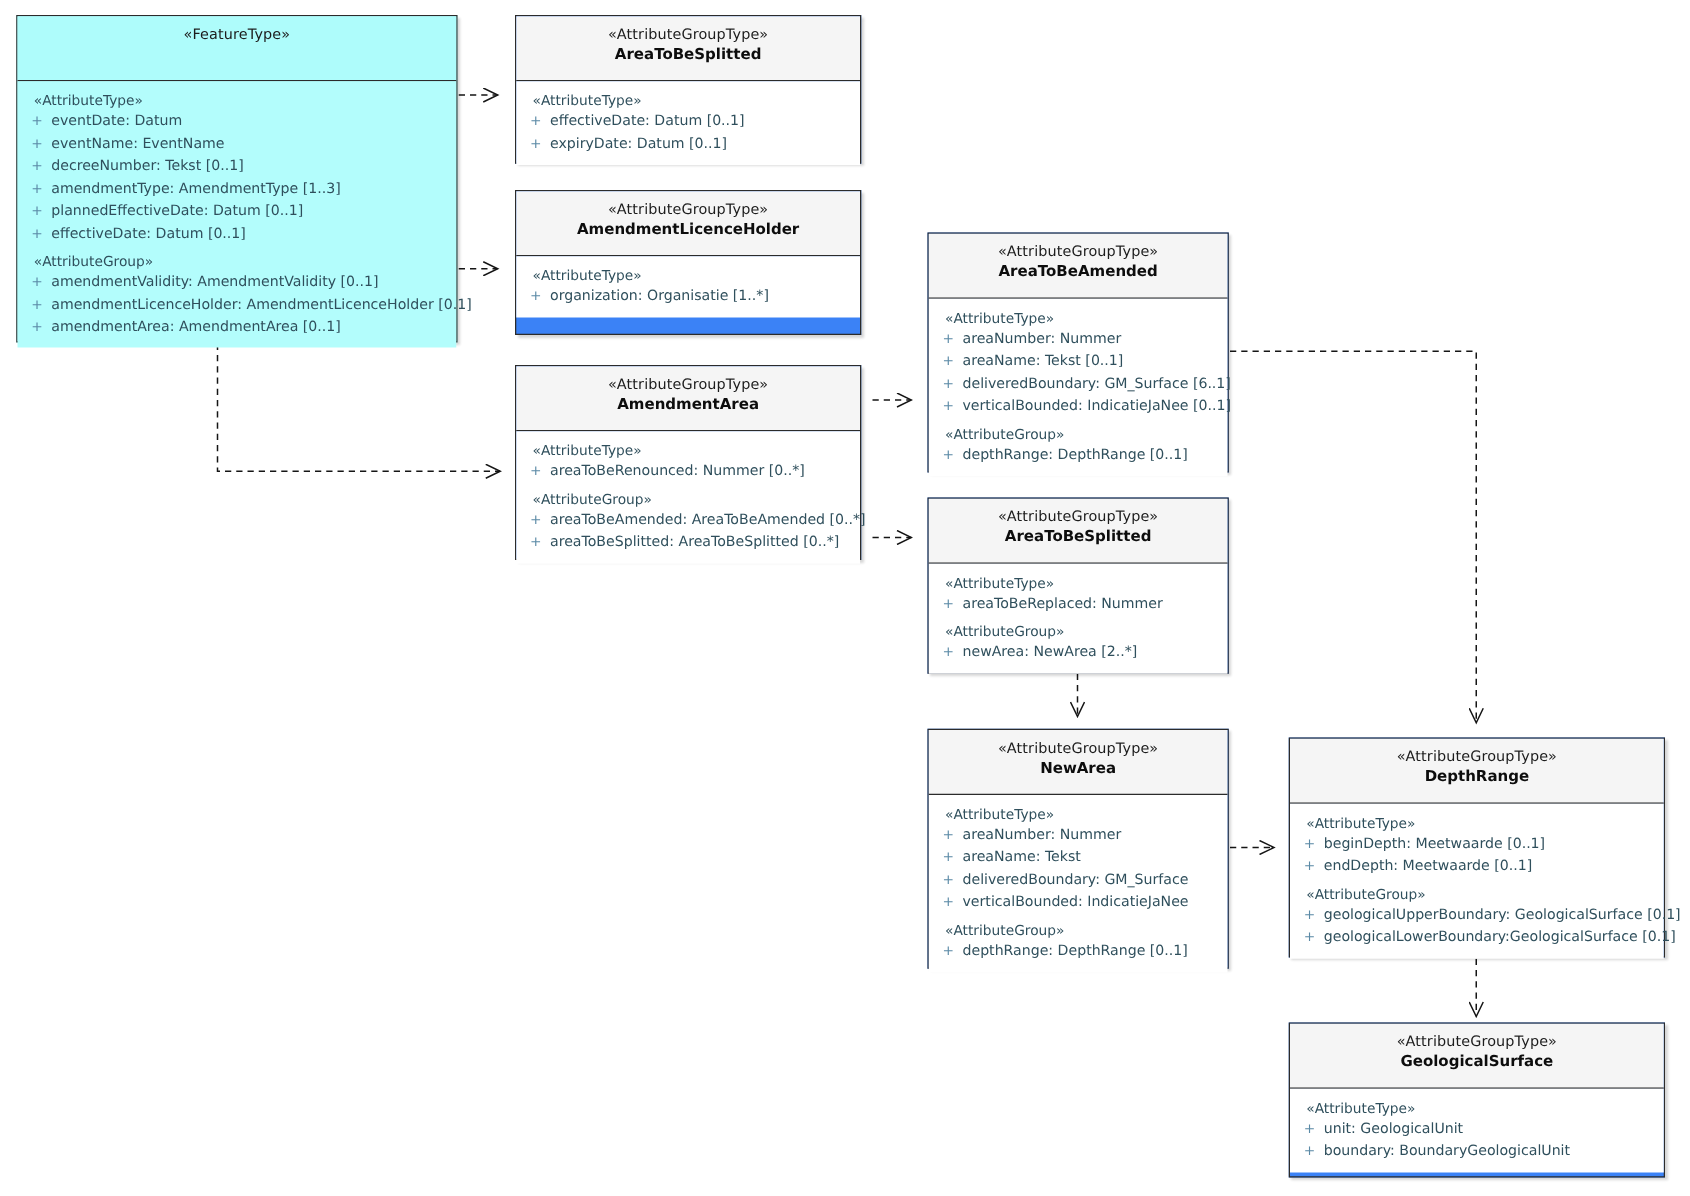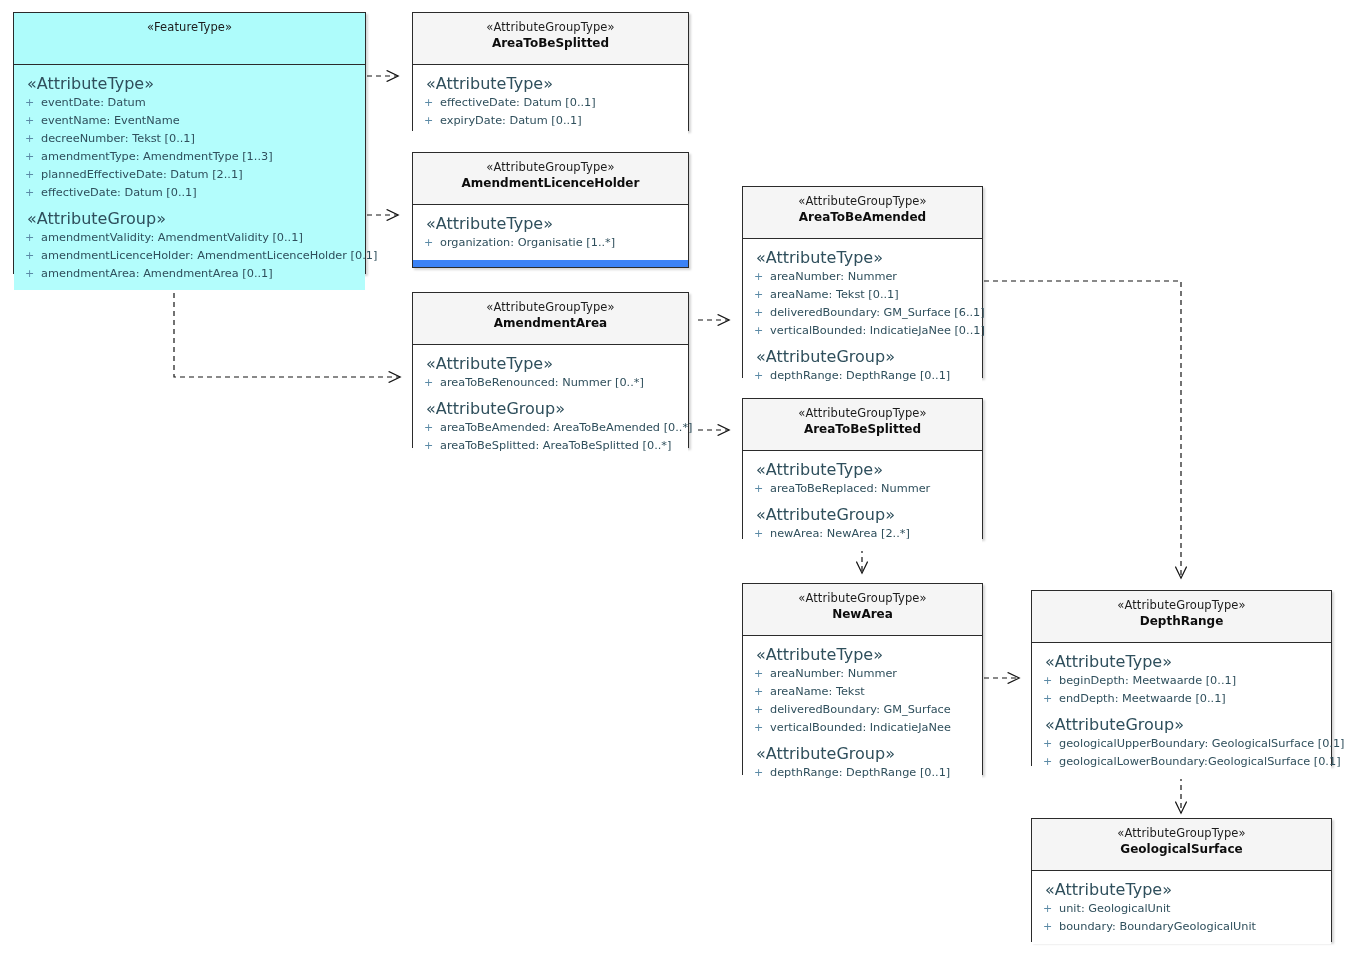--- a/index.html
+++ b/index.html
@@ -64,21 +64,21 @@
     font-weight: bold;
     color: #0d0d0d;
     margin-top: 1px;
   }
   .uml-body {
     box-sizing: border-box;
     padding: 7px 0 8px 0;
     background: #ffffff;
   }
   .group-label {
-    font-size: 16px;
+    font-size: 11px;
     color: #2f4f5c;
     padding: 2px 0 1px 13px;
     white-space: nowrap;
   }
   .attr-row {
     display: flex;
     align-items: baseline;
     font-size: 11.3px;
     color: #2f4f5c;
     line-height: 1.54;
@@ -166,21 +166,21 @@
       <div class="attr-row">
         <span class="attr-vis">+</span>
         <span class="attr-text">decreeNumber: Tekst [0..1]</span>
       </div>
       <div class="attr-row">
         <span class="attr-vis">+</span>
         <span class="attr-text">amendmentType: AmendmentType [1..3]</span>
       </div>
       <div class="attr-row">
         <span class="attr-vis">+</span>
-        <span class="attr-text">plannedEffectiveDate: Datum [2..1]</span>
+        <span class="attr-text">plannedEffectiveDate: Datum [0..1]</span>
       </div>
       <div class="attr-row">
         <span class="attr-vis">+</span>
         <span class="attr-text">effectiveDate: Datum [0..1]</span>
       </div>
       <div class="spacer-sm"></div>
       <div class="group-label">«AttributeGroup»</div>
       <div class="attr-row">
         <span class="attr-vis">+</span>
         <span class="attr-text">amendmentValidity: AmendmentValidity [0..1]</span>

